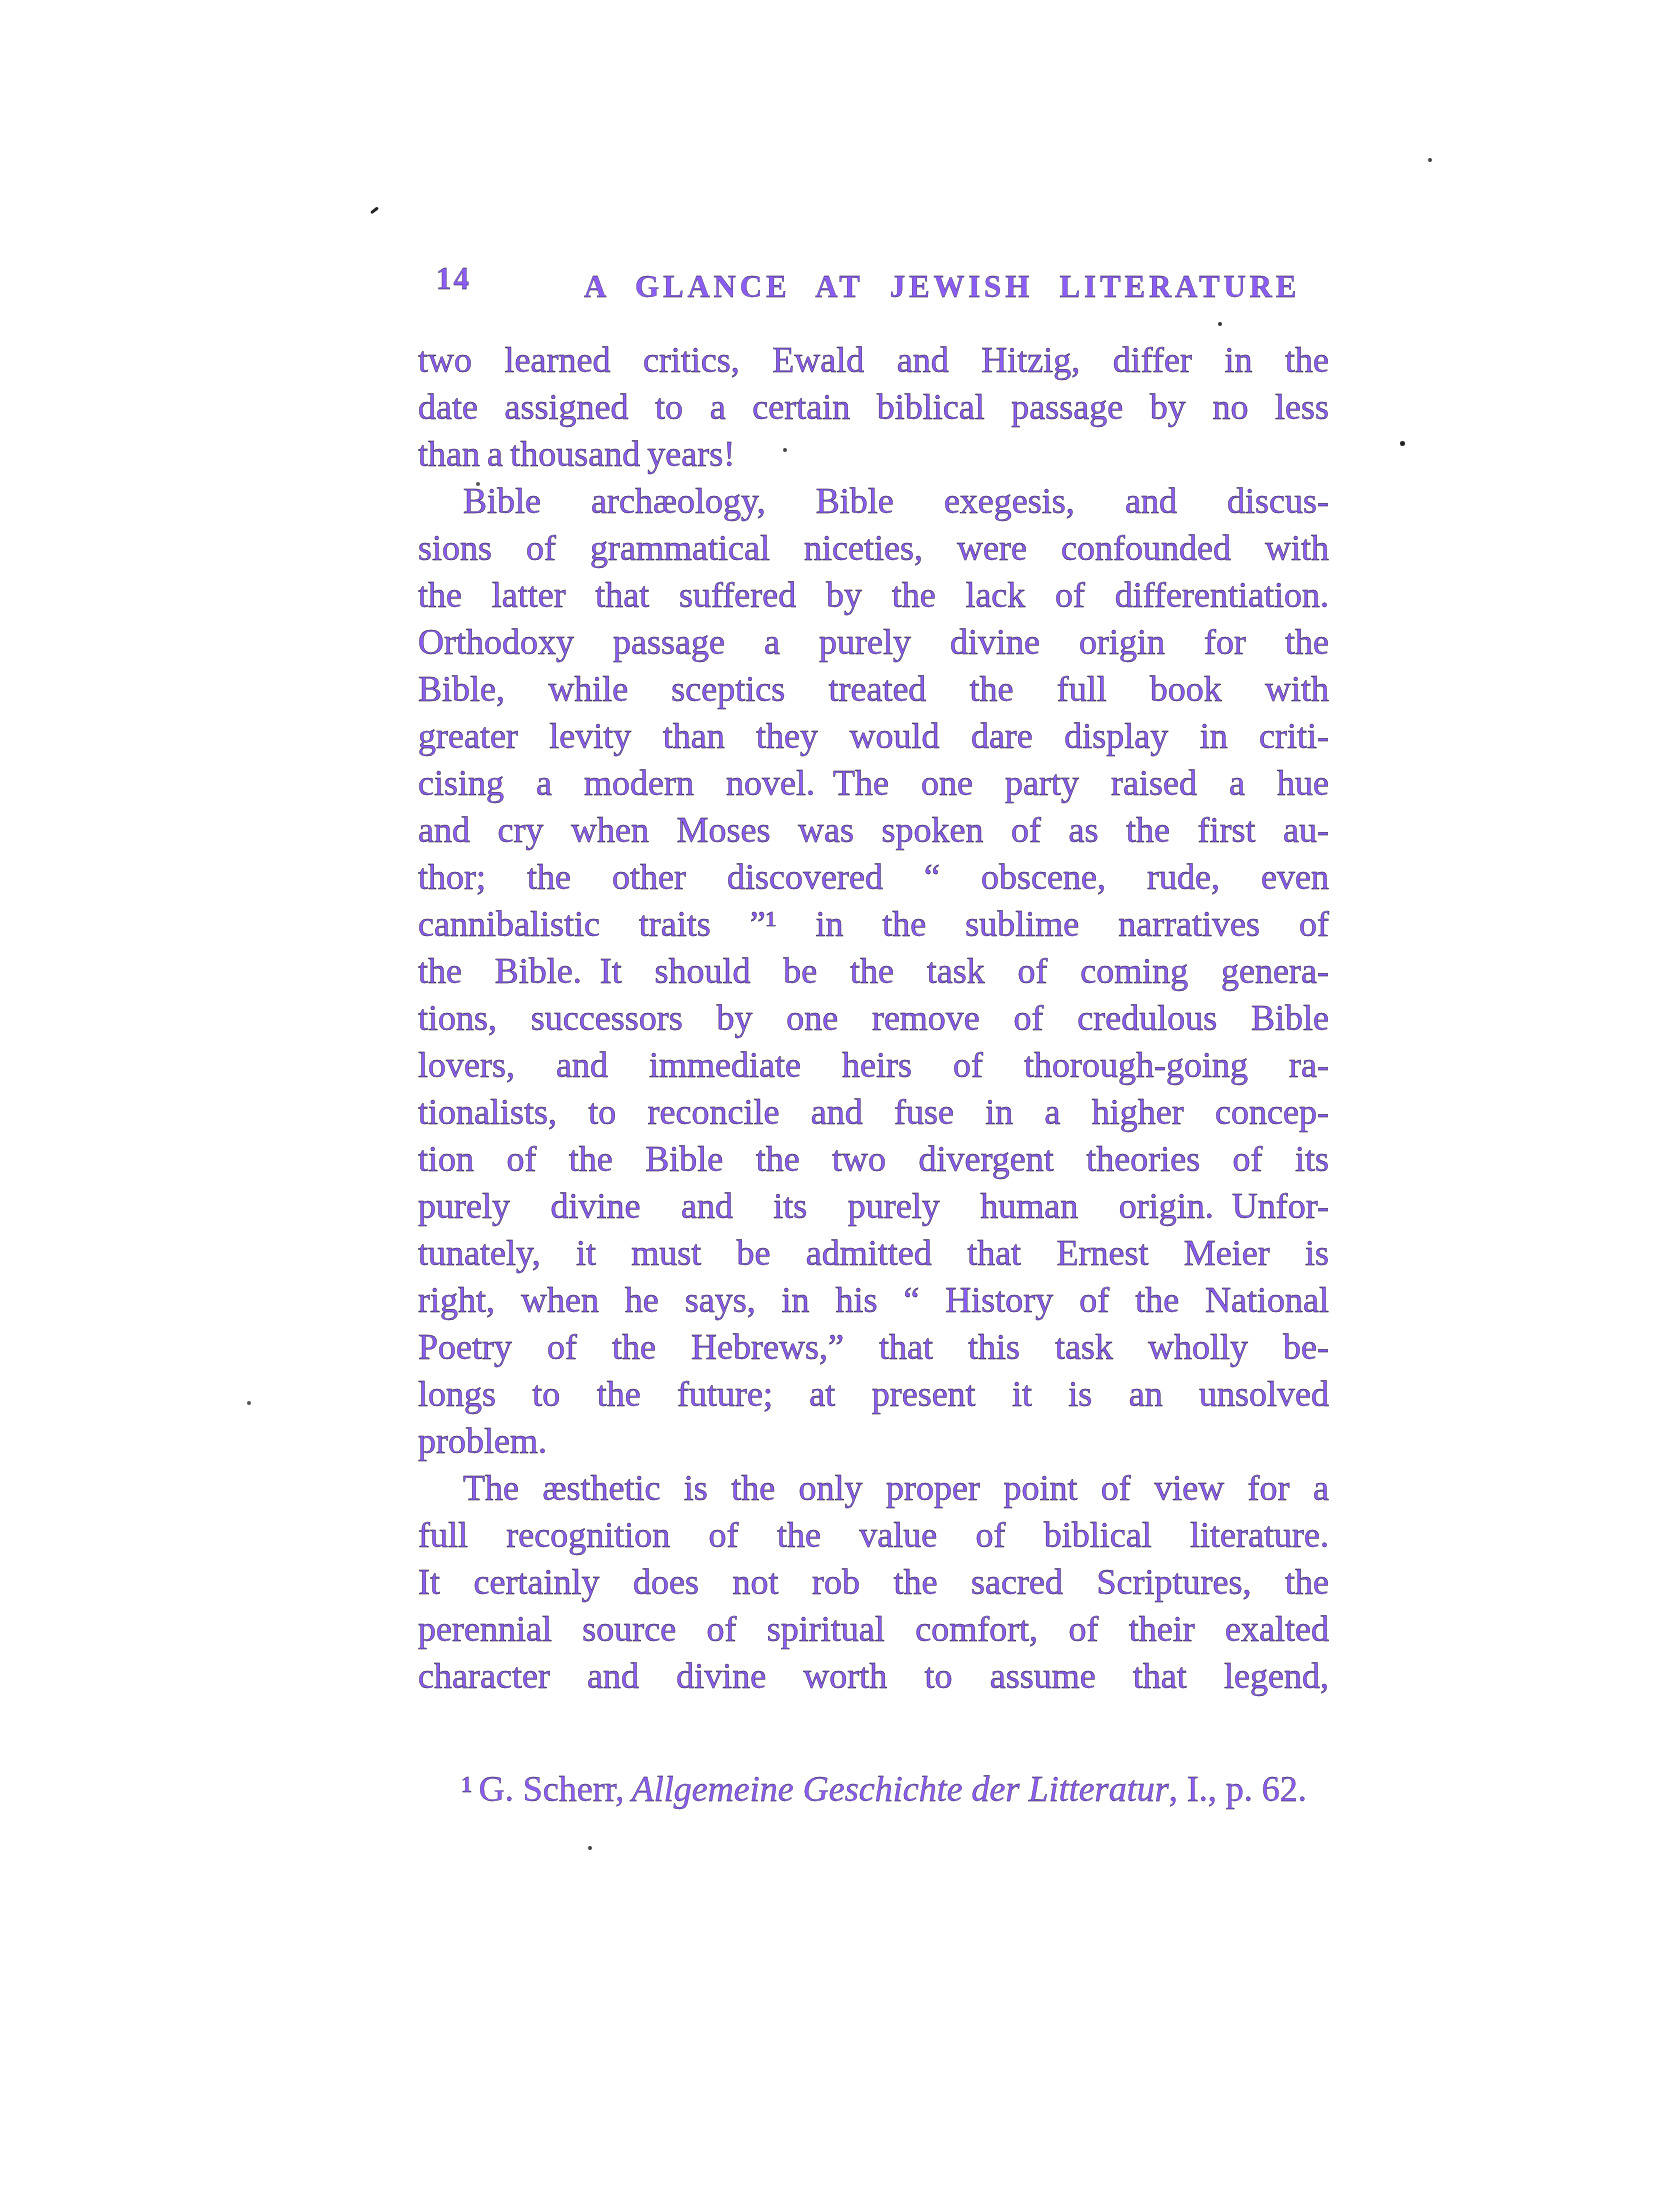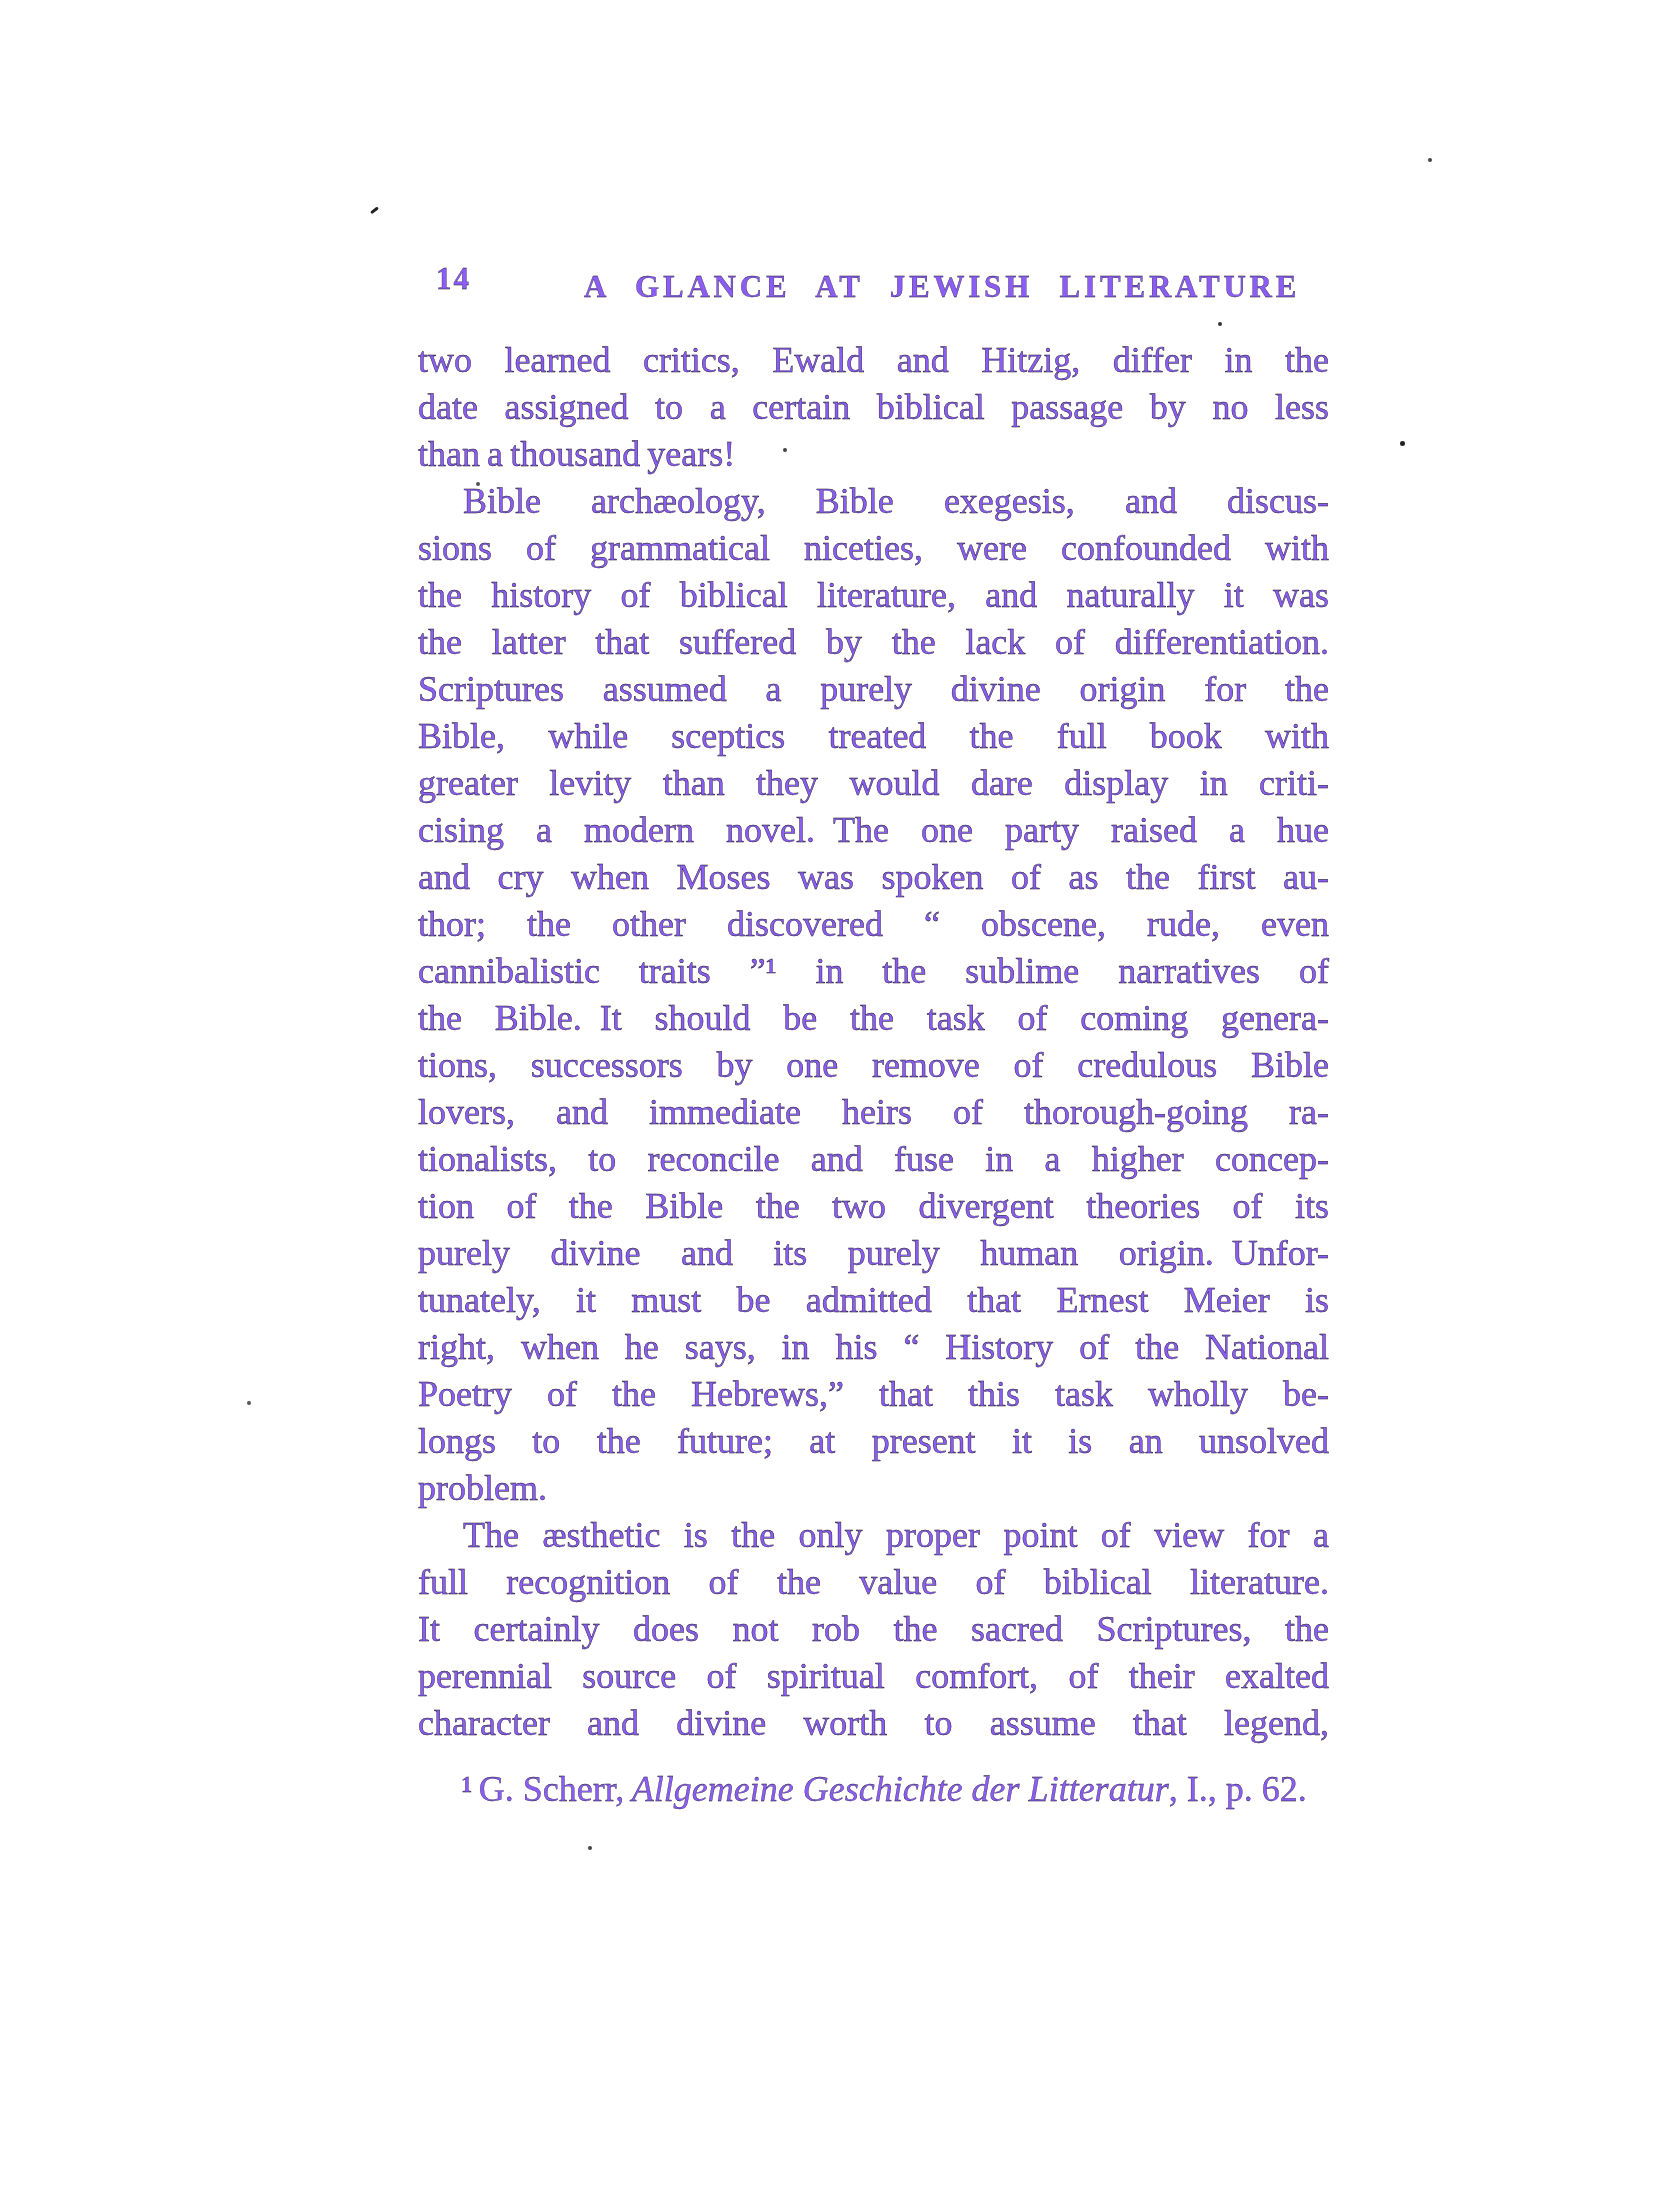--- a/index.html
+++ b/index.html
@@ -91,23 +91,22 @@
     <span class="page-number">14</span>
     <span class="running-title">A GLANCE AT JEWISH LITERATURE</span>
   </div>
 
   <div class="body-text">
       <div class="bline">two learned critics, Ewald and Hitzig, differ in the</div>
       <div class="bline">date assigned to a certain biblical passage by no less</div>
       <div class="bline par-end">than a thousand years!</div>
       <div class="bline indent">Bible archæology, Bible exegesis, and discus-</div>
       <div class="bline">sions of grammatical niceties, were confounded with</div>
-      <div class="bline">the history of biblical literature, and naturally it was</div>
       <div class="bline">the latter that suffered by the lack of differentiation.</div>
-      <div class="bline">Scriptures assumed a purely divine origin for the</div>
+      <div class="bline">Orthodoxy passage a purely divine origin for the</div>
       <div class="bline">Bible, while sceptics treated the full book with</div>
       <div class="bline">greater levity than they would dare display in criti-</div>
       <div class="bline">cising a modern novel. The one party raised a hue</div>
       <div class="bline">and cry when Moses was spoken of as the first au-</div>
       <div class="bline">thor; the other discovered “ obscene, rude, even</div>
       <div class="bline">cannibalistic traits ”¹ in the sublime narratives of</div>
       <div class="bline">the Bible. It should be the task of coming genera-</div>
       <div class="bline">tions, successors by one remove of credulous Bible</div>
       <div class="bline">lovers, and immediate heirs of thorough-going ra-</div>
       <div class="bline">tionalists, to reconcile and fuse in a higher concep-</div>

